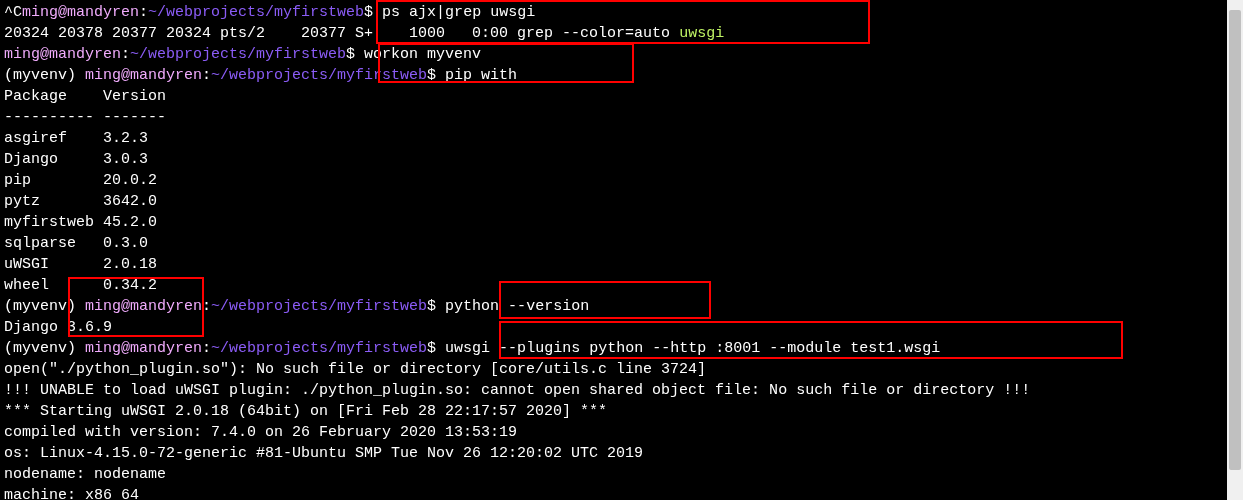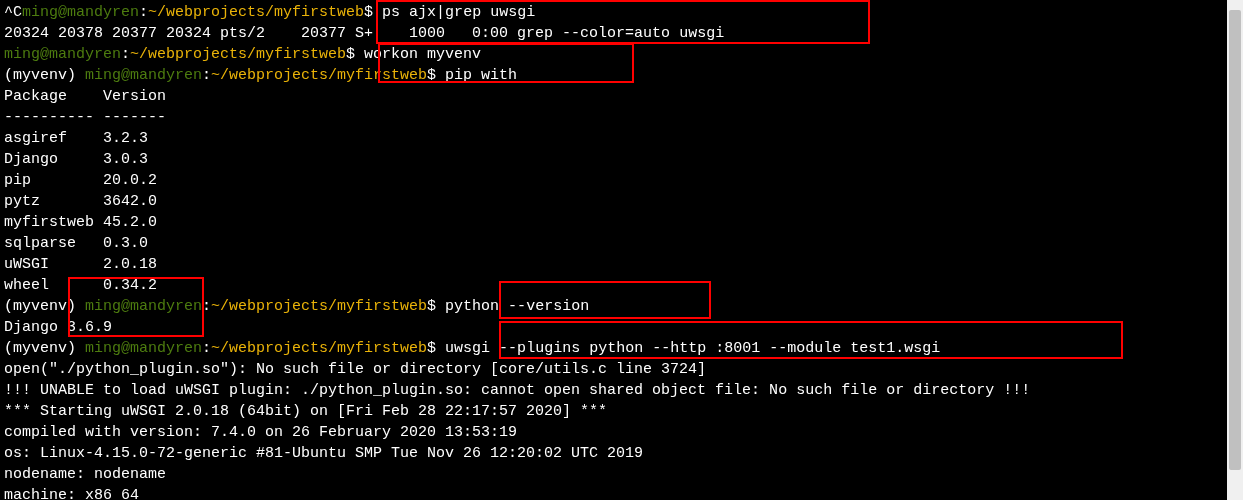--- a/index.html
+++ b/index.html
@@ -13,23 +13,23 @@
       font-family: 'Courier New', monospace;
       font-size: 15px;
       line-height: 21px;
       padding: 2px 4px;
       width: 1243px;
       position: relative;
     }
     .line {
       white-space: pre;
     }
-    .green { color: #4d7c0f; }
-    .cyan { color: #eab308; }
-    .red { color: #ffffff; }
+    .green { color: #f0abfc; }
+    .cyan { color: #8b5cf6; }
+    .red { color: #bef264; }
     .highlight-box {
       position: absolute;
       border: 2px solid #ff0000;
       pointer-events: none;
     }
     .scrollbar {
       position: absolute;
       right: 0;
       top: 0;
       width: 16px;

